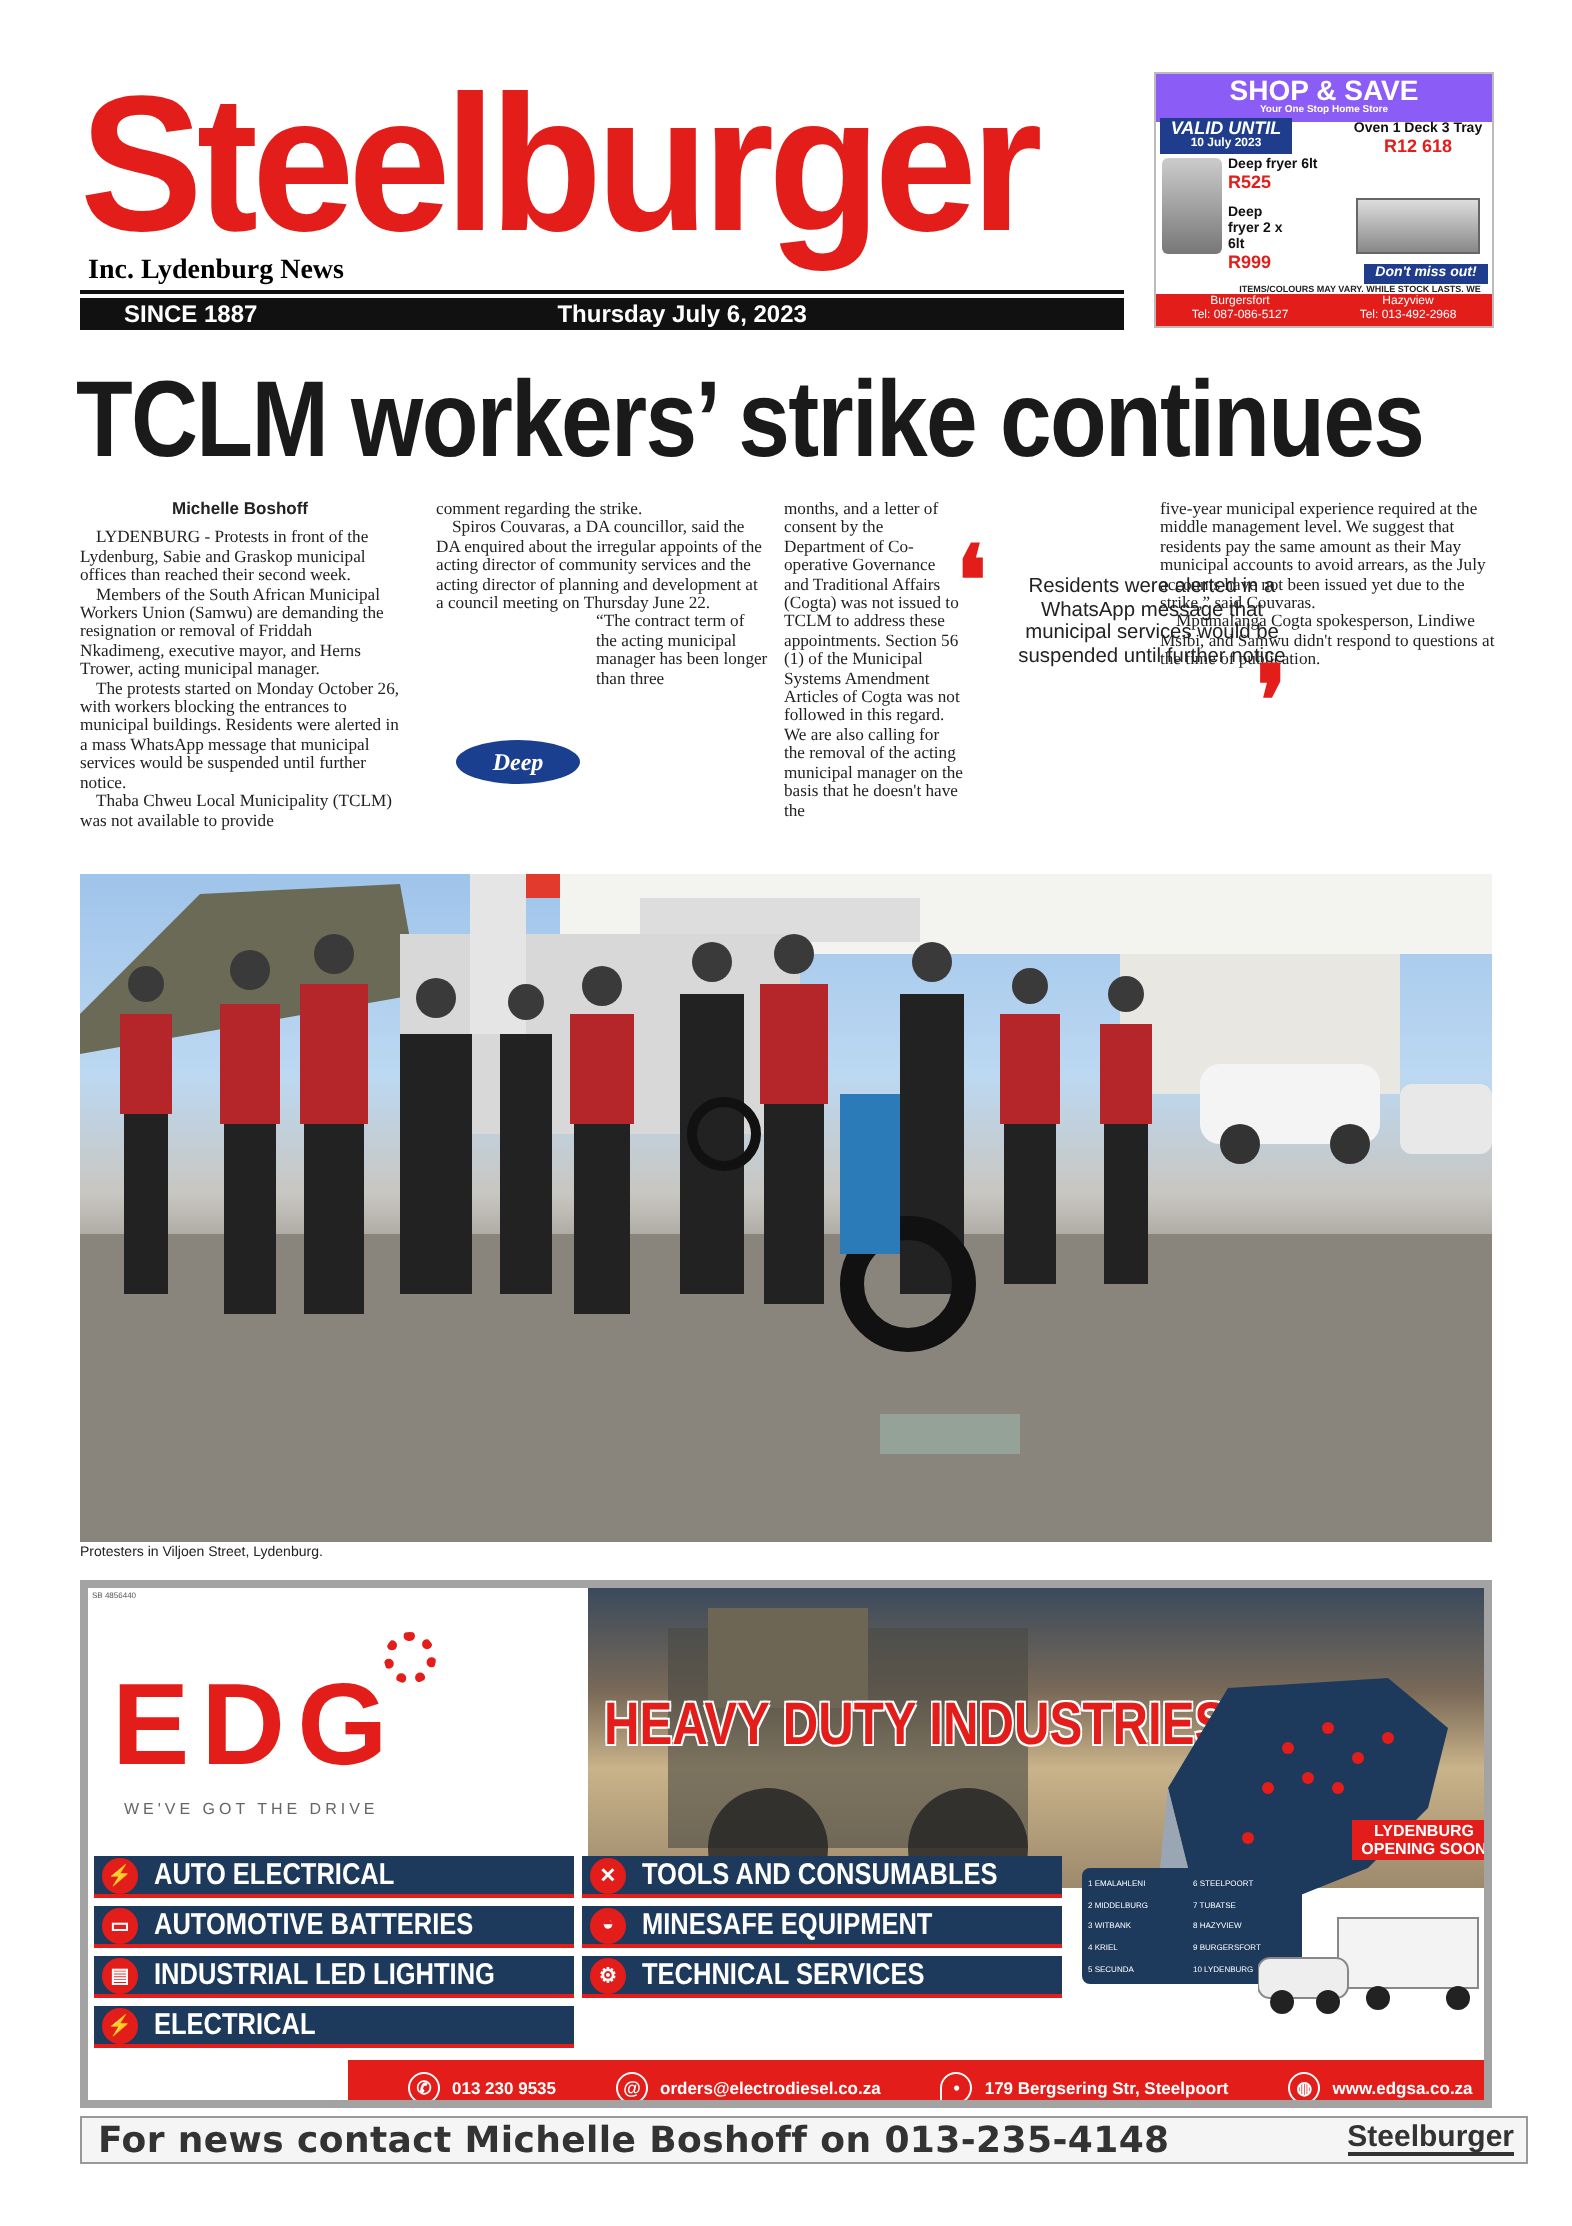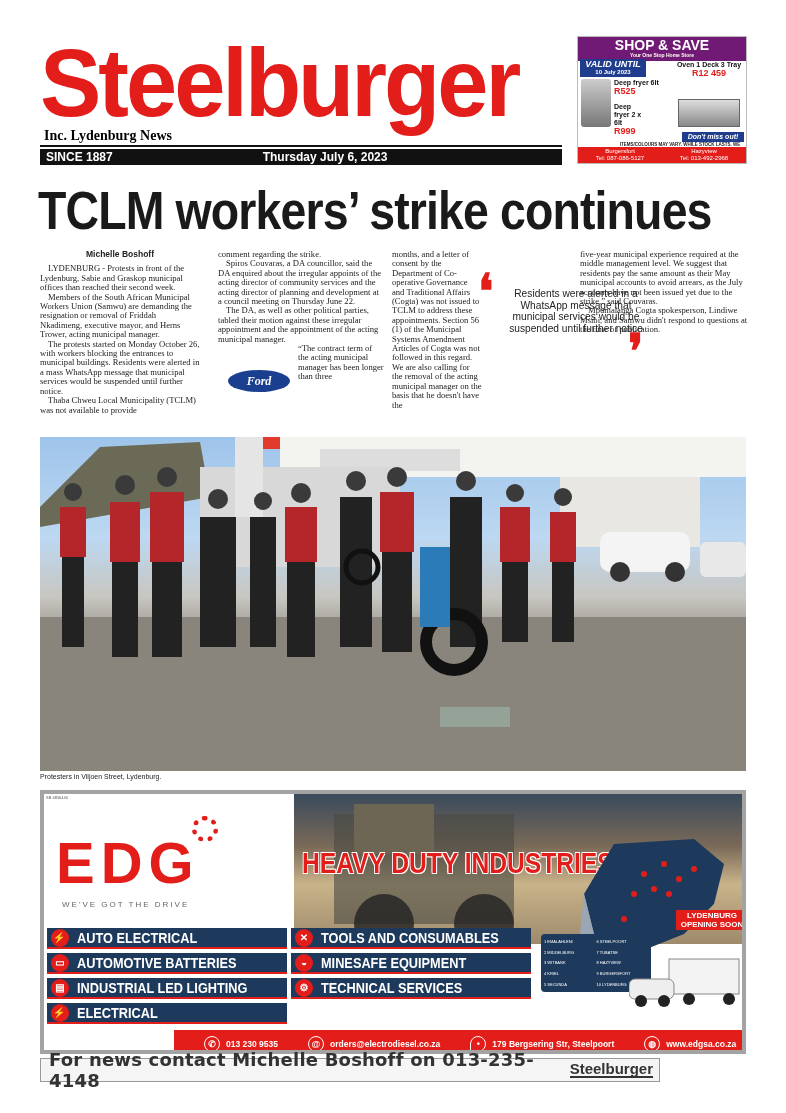--- a/index.html
+++ b/index.html
@@ -2,25 +2,25 @@
 <html><head>
 <meta charset="utf-8">
 <style>
 *{box-sizing:border-box;margin:0;padding:0}
 body{width:786px;height:1113px;background:#fff;font-family:"Liberation Serif",serif;color:#222;position:relative;overflow:hidden}
 .abs{position:absolute}
 
 .mast-title{left:40px;top:34px;font-family:"Liberation Sans",sans-serif;font-weight:900;font-size:92px;color:#e31d1a;letter-spacing:-3px;line-height:1;transform:scaleY(1.05);transform-origin:top left}
 .mast-sub{left:44px;top:128px;font-weight:bold;font-size:14px;color:#000000}
 .mast-rule{left:40px;top:145px;width:522px;height:2px;background:#111}
-.mast-bar{left:40px;top:149px;width:522px;height:16px;background:#111;color:#fff;font-family:"Liberation Sans",sans-serif;font-weight:bold;font-size:12px;display:flex;align-items:center;padding:0 6px}
+.mast-bar{left:40px;top:149px;width:522px;height:16px;background:#111;color:#fff;font-family:"Liberation Sans",sans-serif;font-weight:bold;font-size:12px;display:flex;align-items:center;padding:0 22px}
 .mast-bar .date{margin-left:150px}
 
 .ad1{left:577px;top:36px;width:170px;height:128px;border:1px solid #bbb;background:#fff;overflow:hidden}
-.ad1-head{height:24px;background:#701a75;color:#fff;text-align:center;font-family:"Liberation Sans",sans-serif;font-weight:900;font-size:14px;line-height:16px}
+.ad1-head{height:24px;background:#8b5cf6;color:#fff;text-align:center;font-family:"Liberation Sans",sans-serif;font-weight:900;font-size:14px;line-height:16px}
 .ad1-tag{font-size:5px;display:block;line-height:4px;color:#ffe}
 .ad1-valid{position:absolute;left:2px;top:22px;width:66px;height:18px;background:#1f3d8c;color:#fff;font-family:"Liberation Sans",sans-serif;font-size:9px;font-weight:900;font-style:italic;text-align:center;line-height:10px}
 .ad1-valid small{display:block;font-size:6px;font-style:normal;line-height:7px}
 .ad1-fry{position:absolute;left:3px;top:42px;width:30px;height:48px;background:linear-gradient(#ccc,#777);border-radius:3px}
 .ad1-p{position:absolute;font-family:"Liberation Sans",sans-serif;font-size:7px;font-weight:bold;color:#111;line-height:8px}
 .ad1-p .pr{color:#e31d1a;font-size:9px;display:block}
 .ad1-oven{position:absolute;left:100px;top:62px;width:62px;height:28px;background:linear-gradient(#ddd,#888);border:1px solid #666}
 .ad1-miss{position:absolute;left:104px;top:95px;width:62px;height:10px;background:#1f3d8c;color:#fff;font-family:"Liberation Sans",sans-serif;font-size:7px;font-style:italic;font-weight:bold;text-align:center;line-height:10px}
 .ad1-fine{position:absolute;left:36px;top:105px;width:132px;font-family:"Liberation Sans",sans-serif;font-size:4.5px;font-weight:bold;line-height:5px;text-align:center}
 .ad1-foot{position:absolute;left:0;bottom:0;width:100%;height:16px;background:#e31d1a;color:#fff;font-family:"Liberation Sans",sans-serif;font-size:6px;display:flex}
@@ -47,21 +47,21 @@
 .svc .ic{width:18px;height:18px;border-radius:50%;background:#e31d1a;margin:0 8px 0 4px;display:flex;align-items:center;justify-content:center;font-size:10px}
 .svc span.lbl{transform:scaleX(0.85);transform-origin:left;white-space:nowrap;display:inline-block}
 .map{position:absolute;left:530px;top:40px;width:160px;height:130px}
 .legend{position:absolute;left:497px;top:140px;width:110px;height:58px;background:#1d3a5c;border-radius:4px;padding:3px;font-family:"Liberation Sans",sans-serif;font-size:4px;color:#fff;display:grid;grid-template-columns:1fr 1fr;gap:1px}
 .legend div{display:flex;align-items:center;gap:2px}
 .open-soon{position:absolute;left:632px;top:116px;width:72px;height:20px;background:#e31d1a;color:#fff;font-family:"Liberation Sans",sans-serif;font-weight:bold;font-size:8px;text-align:center;line-height:9px;padding-top:1px}
 .trucks{position:absolute;left:585px;top:160px;width:120px;height:58px}
 .contact{position:absolute;left:130px;top:236px;width:576px;height:28px;background:#e31d1a;color:#fff;font-family:"Liberation Sans",sans-serif;font-weight:bold;font-size:8.5px;display:flex;align-items:center;gap:30px;padding-left:30px}
 .contact .ci{display:flex;align-items:center;gap:6px}
 .contact .ico{width:16px;height:16px;border:1.5px solid #fff;border-radius:50%;font-size:9px;display:flex;align-items:center;justify-content:center}
-.footer{left:40px;top:1058px;width:620px;height:24px;border:1px solid #999;background:#f5f5f5;display:flex;align-items:center;padding-left:8px}
+.footer{left:40px;top:1058px;width:724px;height:24px;border:1px solid #999;background:#f5f5f5;display:flex;align-items:center;padding-left:8px}
 .footer .txt{font-family:"DejaVu Sans",sans-serif;font-weight:bold;font-size:18px;color:#333;letter-spacing:0.2px}
 .footer .logo{margin-left:auto;margin-right:6px;font-family:"Liberation Sans",sans-serif;font-weight:900;font-size:15px;color:#333;border-bottom:2px solid #333;line-height:14px}
 </style>
 </head>
 <body>
 
 <div class="abs mast-title">Steelburger</div>
 <div class="abs mast-sub">Inc. Lydenburg News</div>
 <div class="abs mast-rule"></div>
 <div class="abs mast-bar">
@@ -79,21 +79,21 @@
     <small>10 July 2023</small>
   </div>
   <div class="ad1-fry"></div>
   <div class="ad1-p" style="left:36px;top:42px">
     <span>Deep fryer 6lt</span><span class="pr">R525</span>
   </div>
   <div class="ad1-p" style="left:36px;top:66px;width:30px">
     <span>Deep fryer 2 x 6lt</span><span class="pr">R999</span>
   </div>
   <div class="ad1-p" style="left:94px;top:24px;text-align:center;width:74px">
-    <span>Oven 1 Deck 3 Tray</span><span class="pr">R12 459</span>
+    <span>Oven 1 Deck 3 Tray</span><span class="pr">R12 618</span>
   </div>
   <div class="ad1-oven"></div>
   <div class="ad1-miss">Don't miss out!</div>
   <div class="ad1-fine">ITEMS/COLOURS MAY VARY. WHILE STOCK LASTS. WE RESERVE THE RIGHT TO LIMIT QUANTITIES. E &amp; OE.</div>
   <div class="ad1-foot">
     <div><span>Burgersfort</span><br><span>Tel: 087-086-5127</span></div>
     <div><span>Hazyview</span><br><span>Tel: 013-492-2968</span></div>
   </div>
 </div>
 
@@ -102,36 +102,35 @@
 <div class="col" style="left:40px;top:250px;width:160px">
   <p class="byline">Michelle Boshoff</p>
   <p>LYDENBURG - Protests in front of the Lydenburg, Sabie and Graskop municipal offices than reached their second week.</p>
   <p>Members of the South African Municipal Workers Union (Samwu) are demanding the resignation or removal of Friddah Nkadimeng, executive mayor, and Herns Trower, acting municipal manager.</p>
   <p>The protests started on Monday October 26, with workers blocking the entrances to municipal buildings. Residents were alerted in a mass WhatsApp message that municipal services would be suspended until further notice.</p>
   <p>Thaba Chweu Local Municipality (TCLM) was not available to provide</p>
 </div>
 <div class="col" style="left:218px;top:250px;width:166px">
   <p style="text-indent:0">comment regarding the strike.</p>
   <p>Spiros Couvaras, a DA councillor, said the DA enquired about the irregular appoints of the acting director of community services and the acting director of planning and development at a council meeting on Thursday June 22.</p>
-  <p>The DA, as well as other political parties, tabled their motion against these irregular appointment and the appointment of the acting municipal manager.</p>
   <p style="padding-left:80px;text-indent:0">“The contract term of the acting municipal manager has been longer than three</p>
 </div>
 <div class="col" style="left:392px;top:250px;width:90px">
   <p style="text-indent:0">months, and a letter of consent by the Department of Co-operative Governance and Traditional Affairs (Cogta) was not issued to TCLM to address these appointments. Section 56 (1) of the Municipal Systems Amendment Articles of Cogta was not followed in this regard. We are also calling for the removal of the acting municipal manager on the basis that he doesn't have the</p>
 </div>
 <div class="col" style="left:580px;top:250px;width:170px">
   <p style="text-indent:0">five-year municipal experience required at the middle management level. We suggest that residents pay the same amount as their May municipal accounts to avoid arrears, as the July accounts have not been issued yet due to the strike,” said Couvaras.</p>
   <p>Mpumalanga Cogta spokesperson, Lindiwe Msibi, and Samwu didn't respond to questions at the time of publication.</p>
 </div>
 
 <span class="quote-mark" style="left:478px;top:268px">❛</span>
 <div class="pull">Residents were alerted in a WhatsApp message that municipal services would be suspended until further notice</div>
 <span class="quote-mark" style="left:628px;top:328px">❜</span>
 
-<div class="abs" style="left:228px;top:370px;width:62px;height:22px;border-radius:50%;background:#1b3f8f;color:#fff;font-style:italic;font-weight:bold;font-size:12px;text-align:center;line-height:22px;font-family:'Liberation Serif',serif">Ford</div>
+<div class="abs" style="left:228px;top:370px;width:62px;height:22px;border-radius:50%;background:#1b3f8f;color:#fff;font-style:italic;font-weight:bold;font-size:12px;text-align:center;line-height:22px;font-family:'Liberation Serif',serif">Deep</div>
 
 <div class="abs photo">
   <svg width="706" height="334" viewBox="0 0 706 334">
     <rect x="0" y="0" width="706" height="334" fill="none"></rect>
     <path d="M0 70 L60 10 L160 5 L170 60 L0 90 Z" fill="#6b6a56"></path>
     <rect x="200" y="0" width="506" height="12" fill="#e23b2e"></rect>
     <rect x="240" y="0" width="466" height="40" fill="#f3f3f0"></rect>
     <rect x="280" y="12" width="140" height="22" fill="#ddd"></rect>
     <rect x="160" y="30" width="200" height="100" fill="#d8d8d8"></rect>
     <rect x="520" y="40" width="140" height="70" fill="#e9e7e2"></rect>

